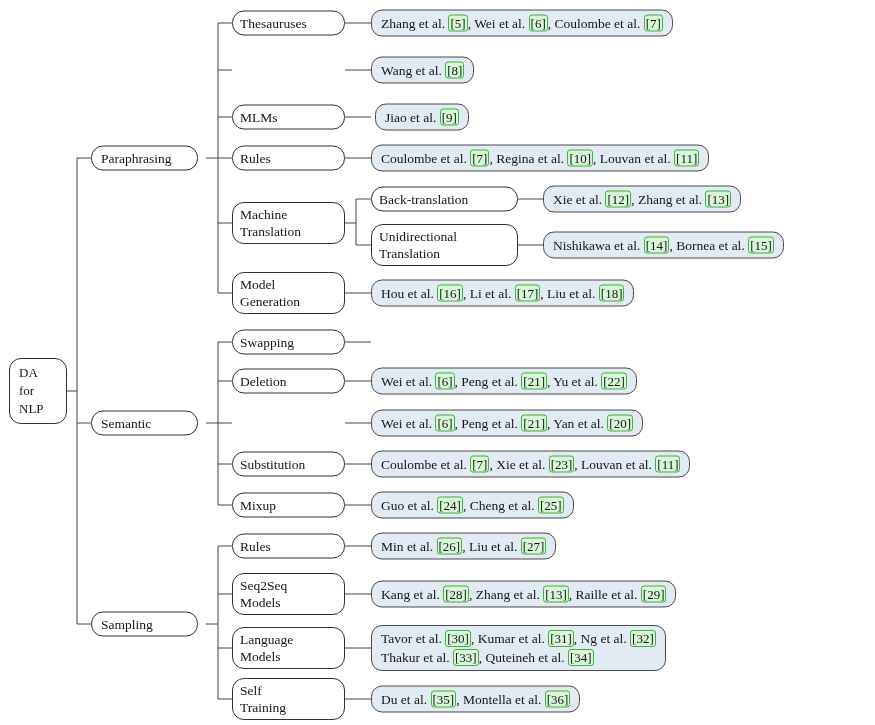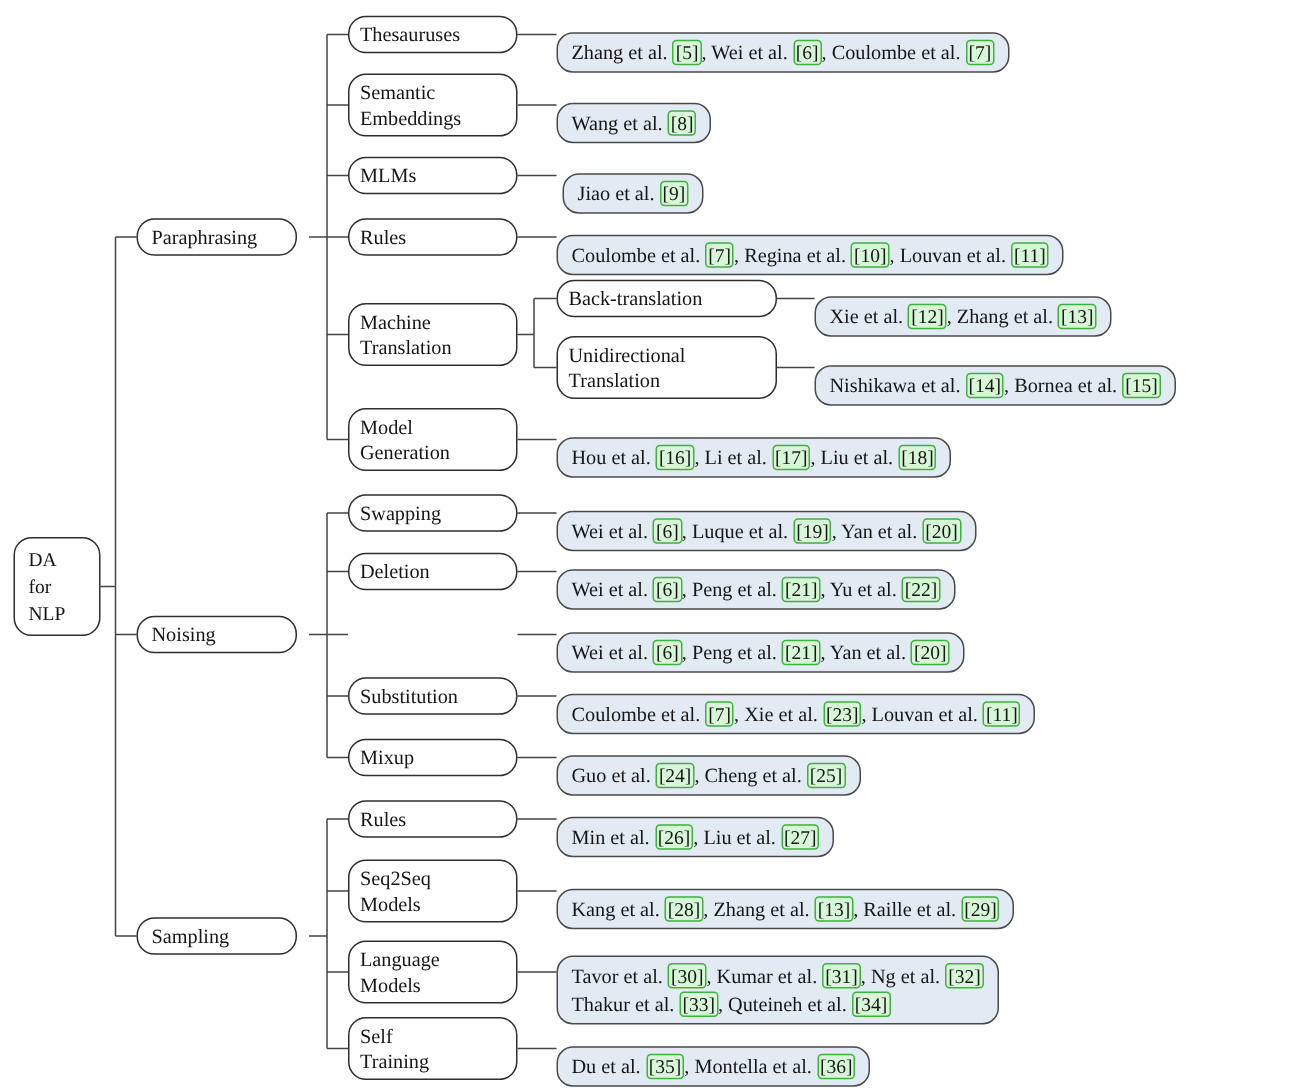--- a/index.html
+++ b/index.html
@@ -17,21 +17,21 @@
   .node {
     background:#ffffff; border:1px solid #2e2e2e; border-radius:12px;
     padding:3px 7px;
   }
   .w113 { width:113px; }
   .w147 { width:147px; }
   .branch { width:107px; padding:3px 9px; }
   .root { width:58px; padding:5px 9px; line-height:18px; font-size:13px; }
   .cite {
     background:var(--citation-fill,#e2eaf3); border:1px solid #4a4a4a;
-    border-radius:11px; padding:3px 9px; white-space:nowrap; line-height:19px;margin-top:12px;
+    border-radius:11px; padding:3px 9px; white-space:nowrap; line-height:19px;
   }
   .ref {
     display:inline-block; border:1px solid var(--ref-border,#3db23d);
     background:var(--ref-fill,#d8f6d8); border-radius:3px;
     padding:0 1px; line-height:15px; font-size:13px;
   }
 </style>
 </head>
 <body style="--citation-fill: #e2eaf3; --ref-border: #3db23d; --ref-fill: #d8f6d8; --line: #444444;">
 
@@ -42,26 +42,24 @@
     <path d="M206 158 H232 M218 23 V293 M218 23 H232 M218 70 H232 M218 117 H232 M218 223 H232 M218 293 H232 M345 23 H371 M345 70 H371 M345 117 H371 M345 158 H371 M345 293 H371 M345 223 H356 M356 199 V245 M356 199 H371 M356 245 H371 M518 199 H543 M518 245 H543"></path>
     <path d="M206 423 H232 M218 342 V505 M218 342 H232 M218 381 H232 M218 464 H232 M218 505 H232 M345 342 H371 M345 381 H371 M345 423 H371 M345 464 H371 M345 505 H371"></path>
     <path d="M206 624 H218 M218 546 V699 M218 546 H232 M218 594 H232 M218 648 H232 M218 699 H232 M345 546 H371 M345 594 H371 M345 648 H371 M345 699 H371"></path>
   </svg>
 
   <div class="node root" style="left:9px;top:391px">DA
 for
 NLP</div>
 
   <div class="node branch" style="left:91px;top:158px">Paraphrasing</div>
-  <div class="node branch" style="left:91px;top:423px">Noising</div>
+  <div class="node branch" style="left:91px;top:423px">Semantic</div>
   <div class="node branch" style="left:91px;top:624px">Sampling</div>
 
   <div class="node w113" style="left:232px;top:23px">Thesauruses</div>
-  <div class="node w113" style="left:232px;top:70px">Semantic
-Embeddings</div>
   <div class="node w113" style="left:232px;top:117px">MLMs</div>
   <div class="node w113" style="left:232px;top:158px">Rules</div>
   <div class="node w113" style="left:232px;top:223px">Machine
 Translation</div>
   <div class="node w113" style="left:232px;top:293px">Model
 Generation</div>
 
   <div class="node w147" style="left:371px;top:199px">Back-translation</div>
   <div class="node w147" style="left:371px;top:245px">Unidirectional
 Translation</div>
@@ -80,21 +78,20 @@
 Training</div>
 
   <div class="cite" style="left:371px;top:23px">Zhang et al. <span class="ref">[5]</span>, Wei et al. <span class="ref">[6]</span>, Coulombe et al. <span class="ref">[7]</span></div>
   <div class="cite" style="left:371px;top:70px">Wang et al. <span class="ref">[8]</span></div>
   <div class="cite" style="left:375px;top:117px">Jiao et al. <span class="ref">[9]</span></div>
   <div class="cite" style="left:371px;top:158px">Coulombe et al. <span class="ref">[7]</span>, Regina et al. <span class="ref">[10]</span>, Louvan et al. <span class="ref">[11]</span></div>
   <div class="cite" style="left:543px;top:199px">Xie et al. <span class="ref">[12]</span>, Zhang et al. <span class="ref">[13]</span></div>
   <div class="cite" style="left:543px;top:245px">Nishikawa et al. <span class="ref">[14]</span>, Bornea et al. <span class="ref">[15]</span></div>
   <div class="cite" style="left:371px;top:293px">Hou et al. <span class="ref">[16]</span>, Li et al. <span class="ref">[17]</span>, Liu et al. <span class="ref">[18]</span></div>
 
-  <div class="cite" style="left:371px;top:342px">Wei et al. <span class="ref">[6]</span>, Luque et al. <span class="ref">[19]</span>, Yan et al. <span class="ref">[20]</span></div>
   <div class="cite" style="left:371px;top:381px">Wei et al. <span class="ref">[6]</span>, Peng et al. <span class="ref">[21]</span>, Yu et al. <span class="ref">[22]</span></div>
   <div class="cite" style="left:371px;top:423px">Wei et al. <span class="ref">[6]</span>, Peng et al. <span class="ref">[21]</span>, Yan et al. <span class="ref">[20]</span></div>
   <div class="cite" style="left:371px;top:464px">Coulombe et al. <span class="ref">[7]</span>, Xie et al. <span class="ref">[23]</span>, Louvan et al. <span class="ref">[11]</span></div>
   <div class="cite" style="left:371px;top:505px">Guo et al. <span class="ref">[24]</span>, Cheng et al. <span class="ref">[25]</span></div>
 
   <div class="cite" style="left:371px;top:546px">Min et al. <span class="ref">[26]</span>, Liu et al. <span class="ref">[27]</span></div>
   <div class="cite" style="left:371px;top:594px">Kang et al. <span class="ref">[28]</span>, Zhang et al. <span class="ref">[13]</span>, Raille et al. <span class="ref">[29]</span></div>
   <div class="cite" style="left:371px;top:648px">Tavor et al. <span class="ref">[30]</span>, Kumar et al. <span class="ref">[31]</span>, Ng et al. <span class="ref">[32]</span><br>Thakur et al. <span class="ref">[33]</span>, Quteineh et al. <span class="ref">[34]</span></div>
   <div class="cite" style="left:371px;top:699px">Du et al. <span class="ref">[35]</span>, Montella et al. <span class="ref">[36]</span></div>
 

